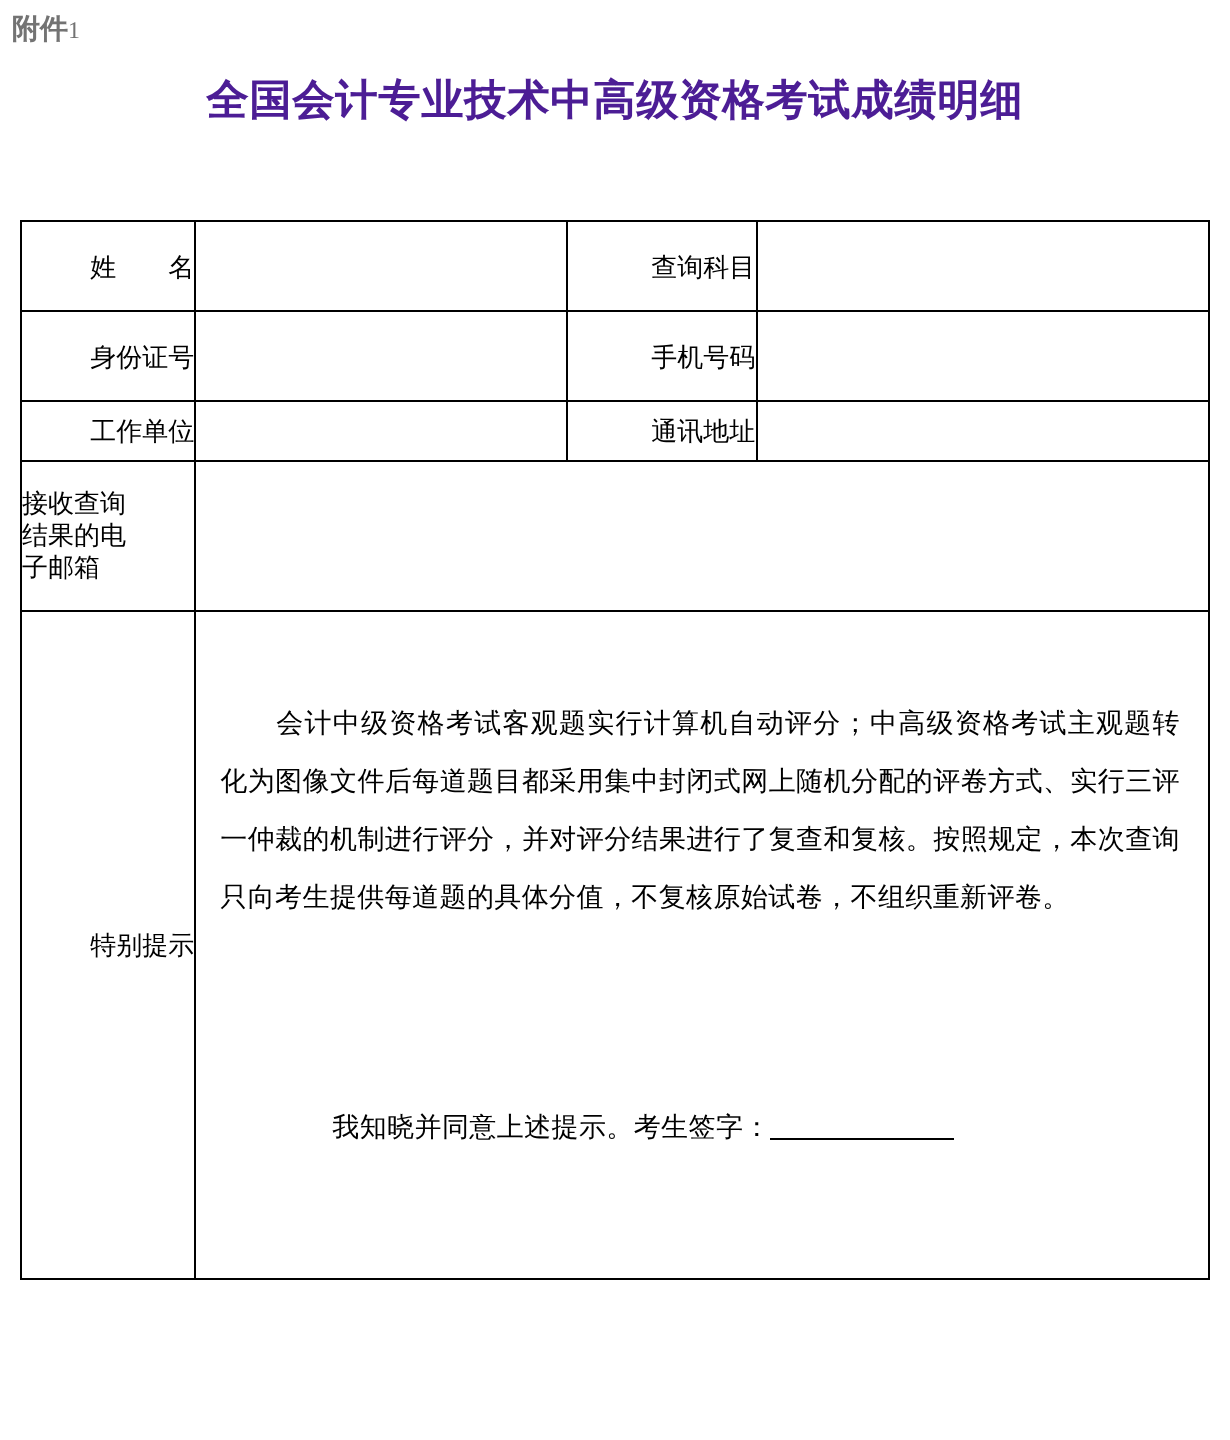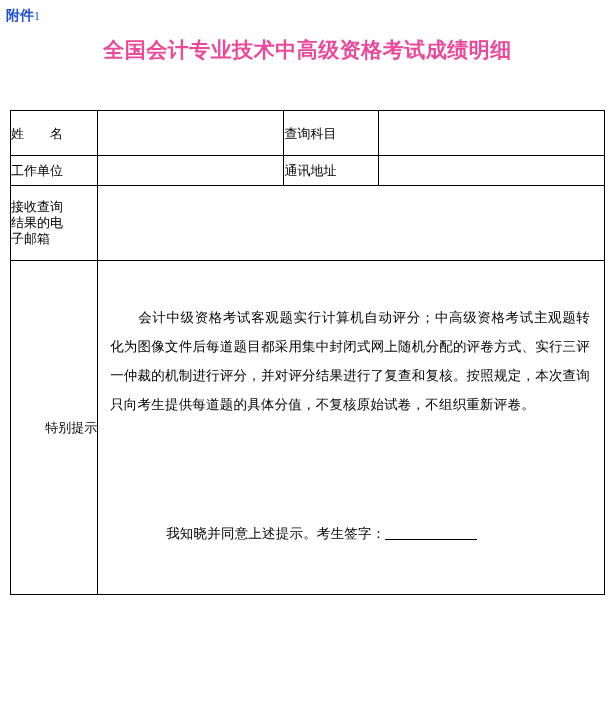--- a/index.html
+++ b/index.html
@@ -25,42 +25,42 @@
 
   
   .attachment-label {
     position: absolute;
     left: 6px;
     top: 6px;
     font-family: "DejaVu Sans", "Liberation Sans", sans-serif;
     font-weight: bold;
     font-size: 14px;
     line-height: 18px;
-    color: #1d4ed8;
+    color: #737373;
     letter-spacing: 0px;
     white-space: nowrap;
   }
   .attachment-label .num {
     font-family: "Liberation Serif", serif;
     font-weight: normal;
     font-size: 12px;
   }
 
   
   .doc-title {
     position: absolute;
     left: 0;
     top: 36px;
     width: 615px;
     text-align: center;
     font-family: "Liberation Serif", "DejaVu Serif", serif;
     font-weight: bold;
     font-size: 21px;
     line-height: 28px;
-    color: #ec4899;
+    color: #4c1d95;
     letter-spacing: 0.5px;
   }
   .doc-title .line2 {
     display: block;
   }
 
   
   .form-table {
     position: absolute;
     left: 10px;
@@ -72,21 +72,21 @@
   .form-table td {
     border: 1px solid #000000;
     padding: 0;
     vertical-align: middle;
     font-family: "Liberation Serif", "DejaVu Serif", serif;
     font-size: 13px;
     color: #000000;
   }
 
   .label-cell {
-    text-align: left;
+    text-align: right;
     padding: 2px 4px;
     line-height: 17px;
   }
   .label-cell.spread {
     letter-spacing: 0;
   }
   .label-cell .sp {
     display: inline-block;
     width: 26px;
   }
@@ -144,21 +144,21 @@
     line-height: 29px;
     text-align: justify;
     text-justify: inter-ideograph;
     text-indent: 28px;
     letter-spacing: 0.2px;
   }
   .notice-signature {
     position: absolute;
     left: 12px;
     right: 14px;
-    top: 260px;
+    top: 246px;
     font-size: 13.5px;
     line-height: 26px;
     text-indent: 56px;
     letter-spacing: 0.2px;
   }
   .sig-blank {
     display: inline-block;
     width: 92px;
     border-bottom: 1px solid #000000;
     vertical-align: -2px;
@@ -184,20 +184,26 @@
     </colgroup>
     <tbody>
 
       <tr class="row-h1">
         <td class="label-cell spread"><span>姓</span><span class="sp"></span><span>名</span></td>
         <td class="value-cell"></td>
         <td class="label-cell">查询科目</td>
         <td class="value-cell"></td>
       </tr>
 
+      <tr class="row-h2">
+        <td class="label-cell">身份证号</td>
+        <td class="value-cell"></td>
+        <td class="label-cell">手机号码</td>
+        <td class="value-cell"></td>
+      </tr>
 
       <tr class="row-h3">
         <td class="label-cell">工作单位</td>
         <td class="value-cell"></td>
         <td class="label-cell">通讯地址</td>
         <td class="value-cell"></td>
       </tr>
 
 
       <tr class="row-h5">

